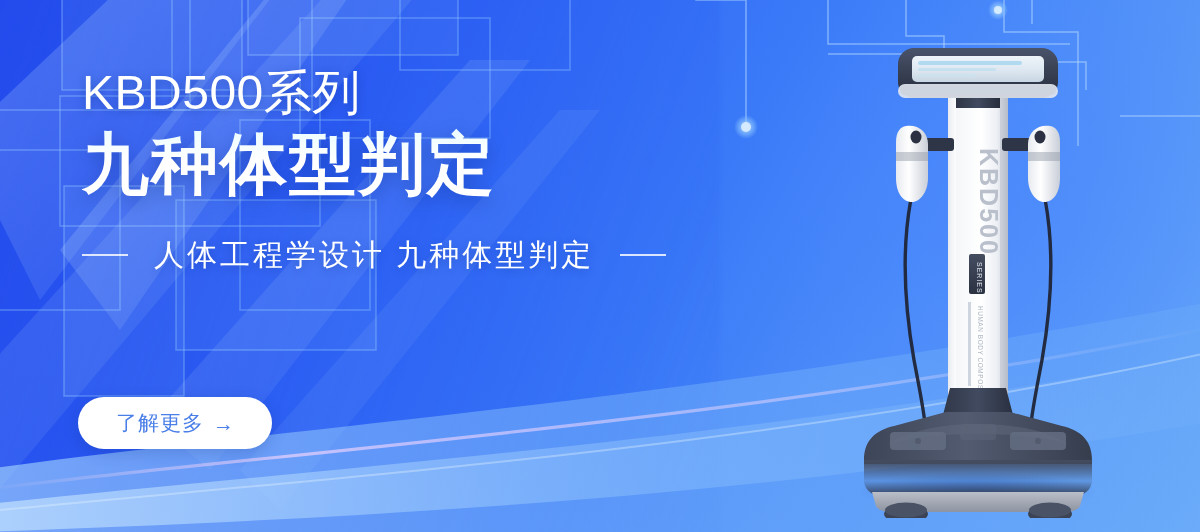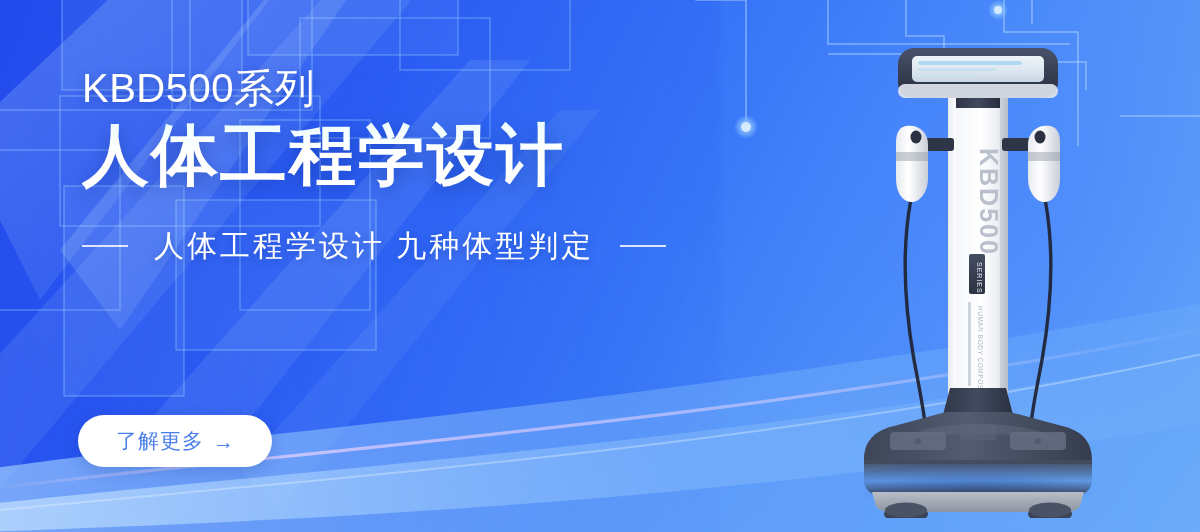--- a/index.html
+++ b/index.html
@@ -52,21 +52,21 @@
 
   
   .copy {
     position: absolute;
     left: 82px;
     top: 66px;
     width: 620px;
     z-index: 6;
   }
   .eyebrow {
-    font-size: 40px;
+    font-size: 48px;
     line-height: 1.12;
     color: #ffffff;
     letter-spacing: 0.5px;
     text-shadow: 0 2px 10px rgba(10,40,120,0.35);
     white-space: nowrap;
   }
   .headline {
     margin-top: 6px;
     font-size: 67px;
     font-weight: bold;
@@ -110,21 +110,20 @@
     background: #ffffff;
     border: none;
     display: flex;
     align-items: center;
     justify-content: center;
     gap: 9px;
     cursor: pointer;
     box-shadow: 0 4px 16px rgba(14,45,120,0.20);
     z-index: 7;
     padding: 0;
-    margin-top: 18px;
   }
   .cta .cta-label {
     font-size: 21px;
     color: #4a7fe8;
     letter-spacing: 1px;
     font-family: "Liberation Sans", "DejaVu Sans", sans-serif;
   }
   .cta .cta-arrow {
     font-size: 21px;
     color: #4a7fe8;
@@ -246,21 +245,21 @@
 
       <path d="M -20 532 L -20 470 C 260 430 700 400 1220 300 L 1220 532 Z" fill="url(#sweep1)"></path>
       <path d="M -20 532 L -20 505 C 300 470 760 440 1220 352 L 1220 420 C 760 500 320 520 -20 532 Z" fill="url(#sweep2)" opacity="0.85"></path>
       <path d="M -20 490 C 300 450 760 420 1220 326" stroke="url(#pinkStreak)" stroke-width="3.2" fill="none" opacity="0.9"></path>
       <path d="M -20 512 C 320 478 780 448 1220 350" stroke="#e9f6ff" stroke-opacity="0.35" stroke-width="2" fill="none"></path>
     </svg>
   </div>
 
   <div class="copy">
     <div class="eyebrow">KBD500系列</div>
-    <div class="headline">人体工程学设计</div>
+    <div class="headline">九种体型判定</div>
     <div class="subline">
       <span class="dash"></span>
       <span class="sub-text">人体工程学设计  九种体型判定</span>
       <span class="dash"></span>
     </div>
   </div>
 
   <button class="cta">
     <span class="cta-label">了解更多</span>
     <span class="cta-arrow">→</span>

